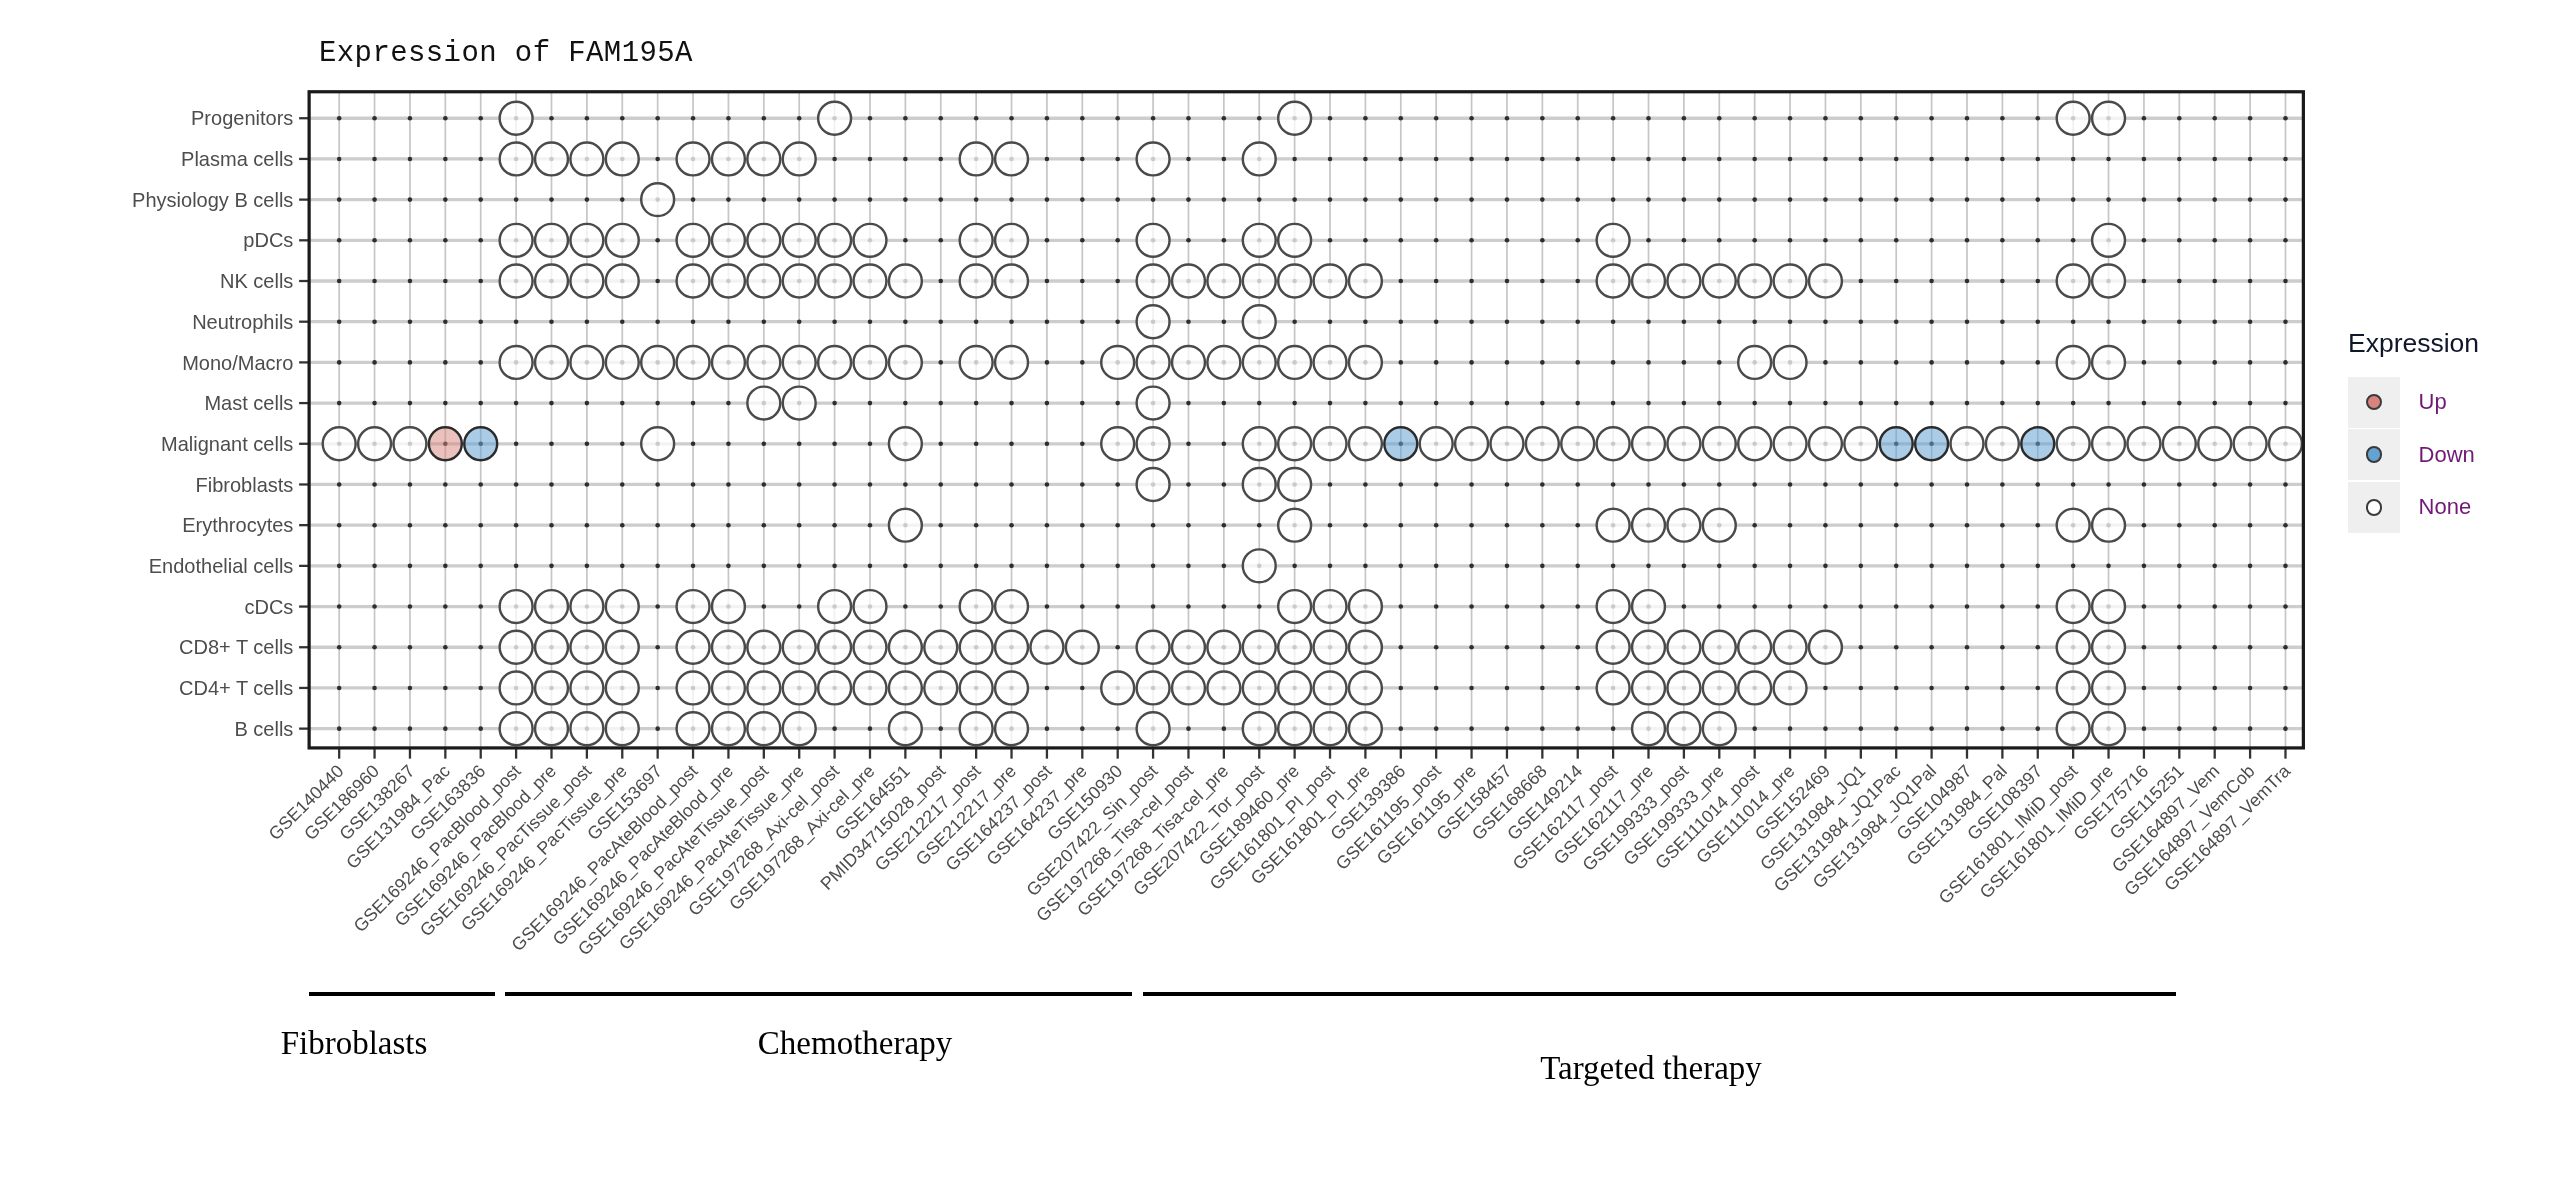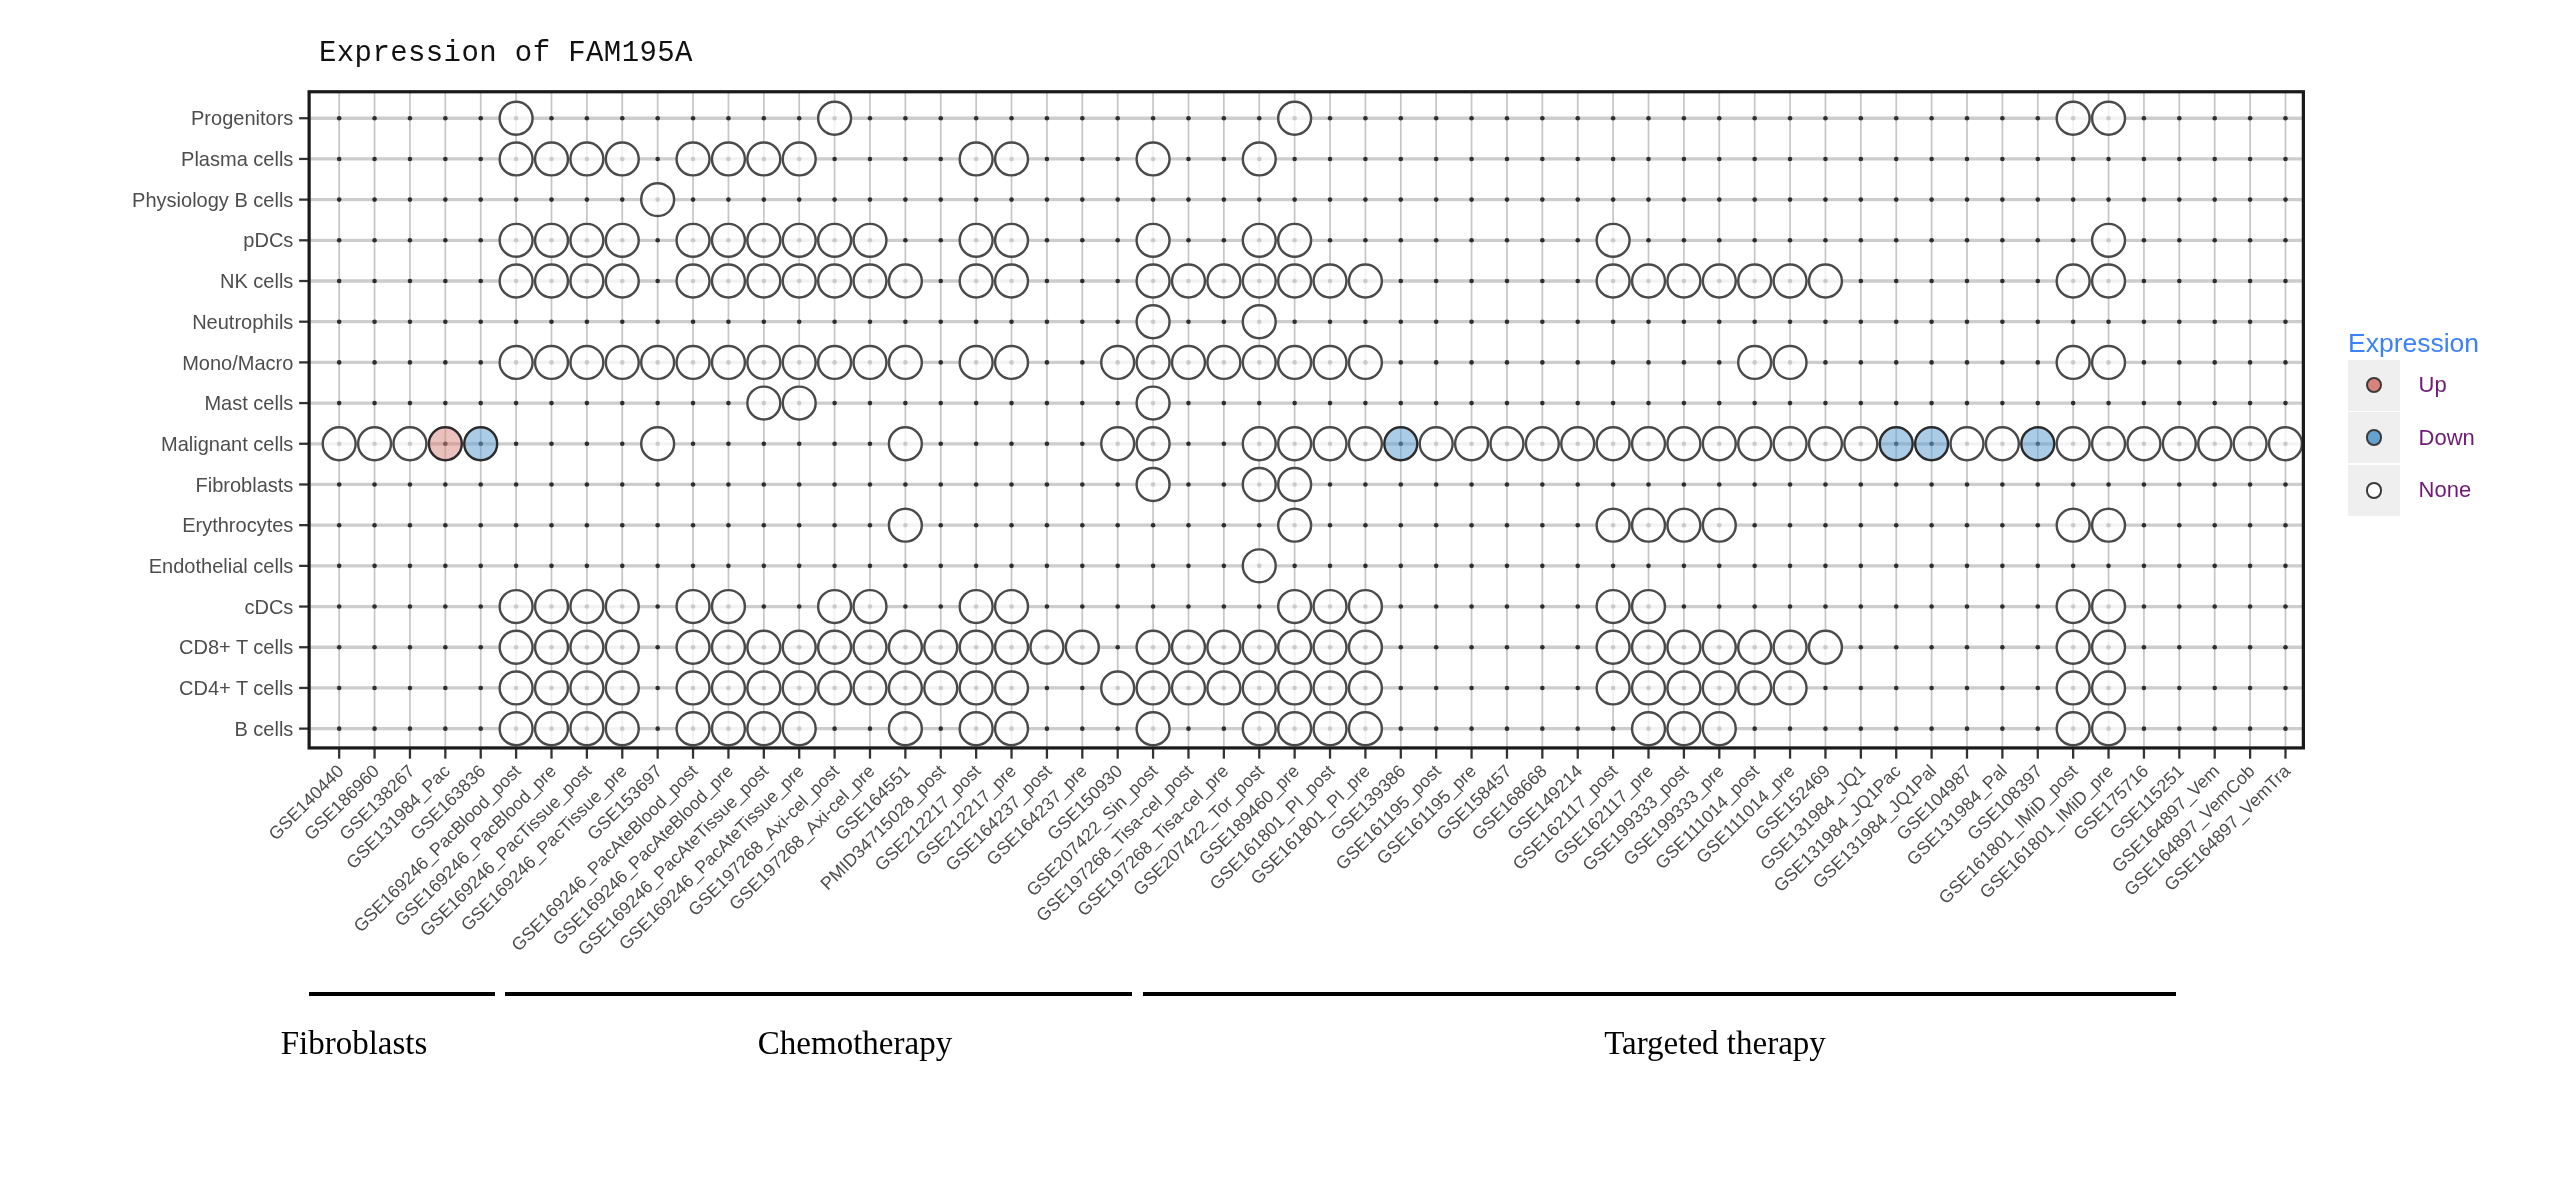--- a/index.html
+++ b/index.html
@@ -2,21 +2,21 @@
 <html style="font-size:11.4px"><head>
 <meta charset="utf-8">
 <style>
   html,body{margin:0;padding:0;background:#ffffff;}
   .page{position:relative;width:2576px;height:1181px;background:#ffffff;overflow:hidden;
         font-family:"Liberation Sans",sans-serif;}
   .page-title{position:absolute;left:319px;top:37px;font-size:29px;color:#111111;
         letter-spacing:0.4px;font-family:Liberation Mono, monospace;}
   .plot-svg{position:absolute;left:0;top:0;}
   .legend{position:absolute;left:2348px;top:328px;width:215px;}
-  .legend-title{font-size:26.5px;color:#3b82f6;}
+  .legend-title{font-size:26.5px;color:#0f172a;margin-bottom:17px;}
   .legend-item{display:flex;align-items:center;height:52px;margin-bottom:0.7px;}
   .legend-key{width:52px;height:51px;background:#efefef;display:flex;align-items:center;
         justify-content:center;}
   .legend-dot{width:16.5px;height:16.5px;border-radius:50%;border:2.1px solid #3a3a3a;box-sizing:border-box;}
   .legend-label{font-size:22px;color:#701a75;margin-left:18.6px;}
   .group-underline{position:absolute;top:992px;height:4.3px;background:#000000;}
   .group-label{position:absolute;top:1025px;transform:translateX(-50%);
         font-family:"Liberation Serif",serif;font-size:33px;color:#000000;white-space:nowrap;}
 </style>
 </head>
@@ -1420,16 +1420,16 @@
       </div>
       <div class="legend-label">None</div>
     </div>
   </div>
 
   <div class="group-underline" id="gl-0" style="left: 309px; width: 186px;"></div>
   <div class="group-underline" id="gl-1" style="left: 505px; width: 627px;"></div>
   <div class="group-underline" id="gl-2" style="left: 1143px; width: 1033px;"></div>
   <div class="group-label" id="gt-0" style="left: 354px;">Fibroblasts</div>
   <div class="group-label" id="gt-1" style="left: 855px;">Chemotherapy</div>
-  <div class="group-label" id="gt-2" style="left: 1715px;">Targeted therapy</div>
+  <div class="group-label" id="gt-2" style="left: 1651px; margin-top: 25px;">Targeted therapy</div>
 
 </div>
 
 
 </body></html>

